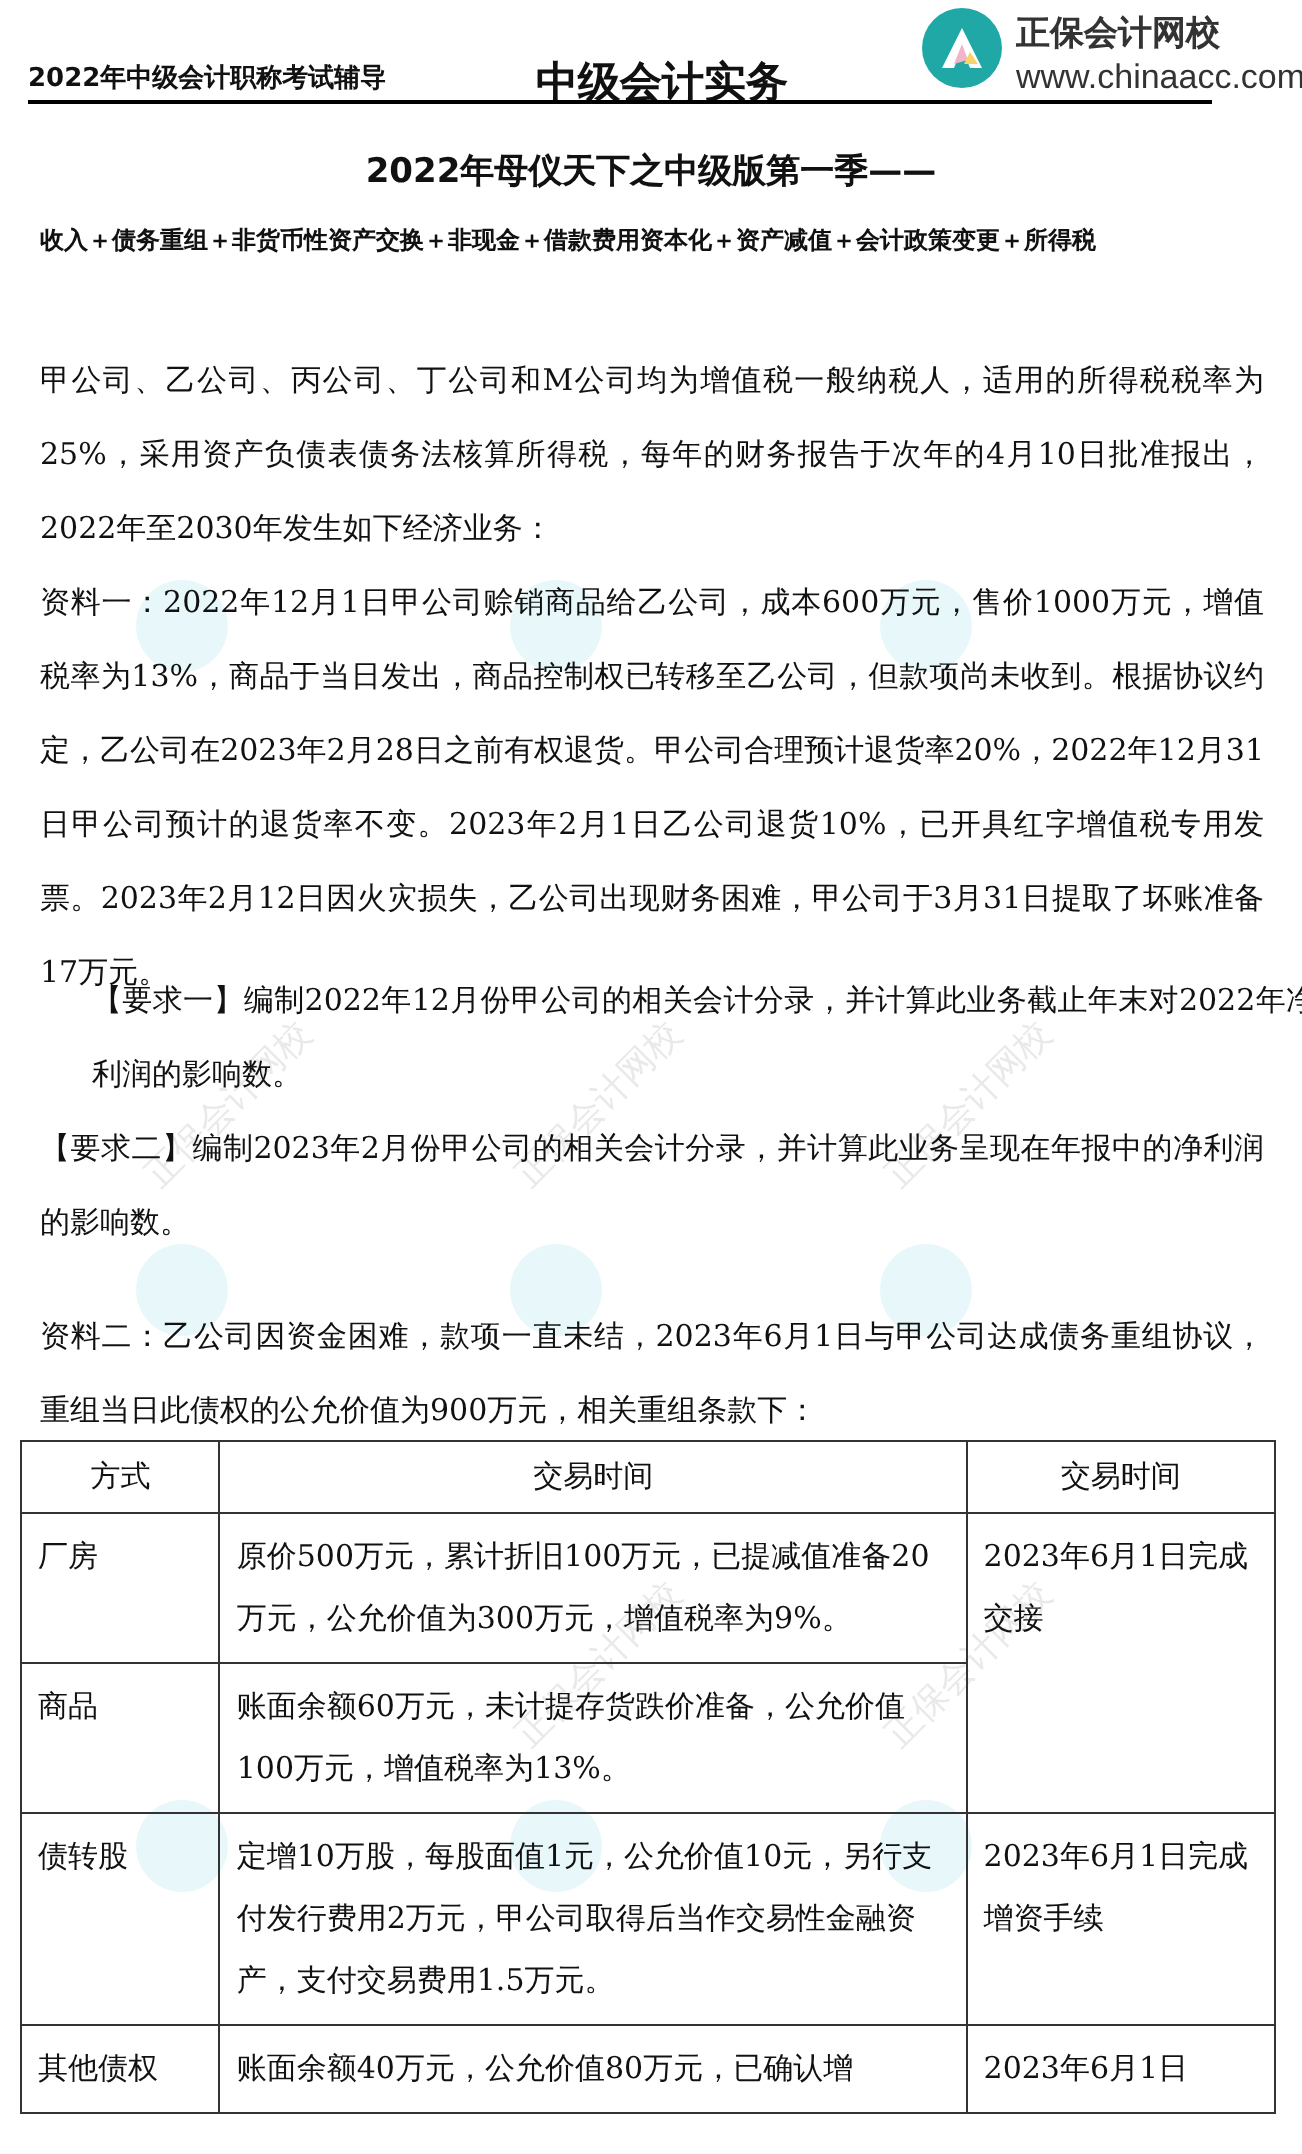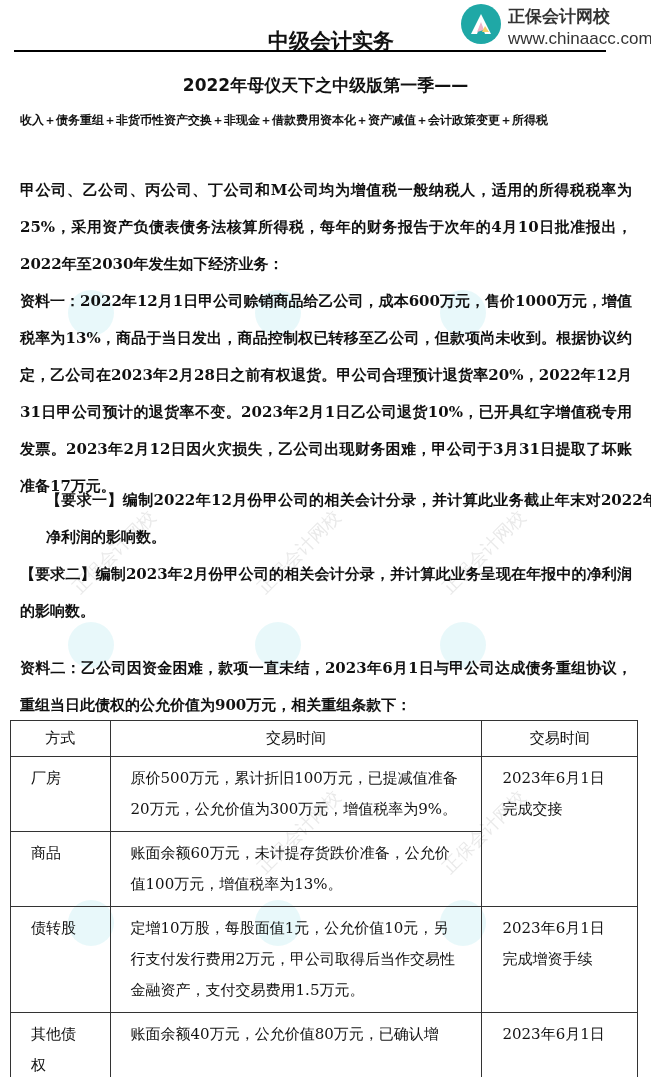--- a/index.html
+++ b/index.html
@@ -18,25 +18,25 @@
   .brand-url { position: absolute; left: 508px; top: 29px; font-size: 17px; color: #333;
                font-family: "Liberation Sans", sans-serif; }
   .header-rule { position: absolute; left: 14px; top: 50px; width: 592px; height: 2px; background: #000; }
 
   .title { position: absolute; left: 0; width: 651px; text-align: center; top: 74px;
            font-size: 17px; font-weight: bold; font-family: "DejaVu Sans", "Liberation Sans", sans-serif; }
   .subtitle { position: absolute; left: 20px; width: 620px; top: 106px; font-size: 12px; font-weight: bold;
               line-height: 28px; font-family: Liberation Sans, sans-serif; }
 
   .para { position: absolute; left: 20px; width: 612px; font-size: 15px; line-height: 37px;
-          text-align: justify; font-weight: bold; }
+          text-align: justify; }
 
   table.data { position: absolute; left: 10px; top: 720px; width: 628px; border-collapse: collapse;
                font-size: 15px; }
-  table.data td, table.data th { border: 1.5px solid #333; vertical-align: top; padding: 6px 20px;
+  table.data td, table.data th { border: 1.5px solid #333; vertical-align: top; padding: 6px 8px;
                line-height: 31px; font-weight: normal; }
   table.data th { text-align: center; padding: 2px 16px; height: 30px; vertical-align: middle; }
   .c1 { width: 72px; }
   .c2 { width: 374px; }
   .c3 { width: 132px; }
 
   .wm { position: absolute; pointer-events: none; opacity: 0.18; }
   .wm-circle { width: 46px; height: 46px; border-radius: 50%; background: #7fd9e6; }
   .wm-text { color: #888; font-size: 18px; transform: rotate(-45deg); font-family: "DejaVu Sans", sans-serif; white-space: nowrap; }
 </style>
@@ -52,20 +52,21 @@
 <div class="wm wm-circle" style="left:68px;top:900px;"></div>
 <div class="wm wm-circle" style="left:255px;top:900px;"></div>
 <div class="wm wm-circle" style="left:440px;top:900px;"></div>
 <div class="wm wm-text" style="left:60px;top:540px;">正保会计网校</div>
 <div class="wm wm-text" style="left:245px;top:540px;">正保会计网校</div>
 <div class="wm wm-text" style="left:430px;top:540px;">正保会计网校</div>
 <div class="wm wm-text" style="left:245px;top:820px;">正保会计网校</div>
 <div class="wm wm-text" style="left:430px;top:820px;">正保会计网校</div>
 
 <div class="header">
+  <div class="header-left">2022年中级会计职称考试辅导</div>
   <div class="header-center">中级会计实务</div>
   <div class="logo">
     <svg width="28" height="28" viewBox="0 0 28 28">
       <polygon points="4,24 14,4 24,24 18,24 14,14 10,24" fill="#ffffff"></polygon>
       <polygon points="10,22 14,12 17,20" fill="#f2b4c8"></polygon>
       <polygon points="15,22 18,16 22,22" fill="#f7d36b"></polygon>
     </svg>
   </div>
   <div class="brand-name">正保会计网校</div>
   <div class="brand-url">www.chinaacc.com</div>

